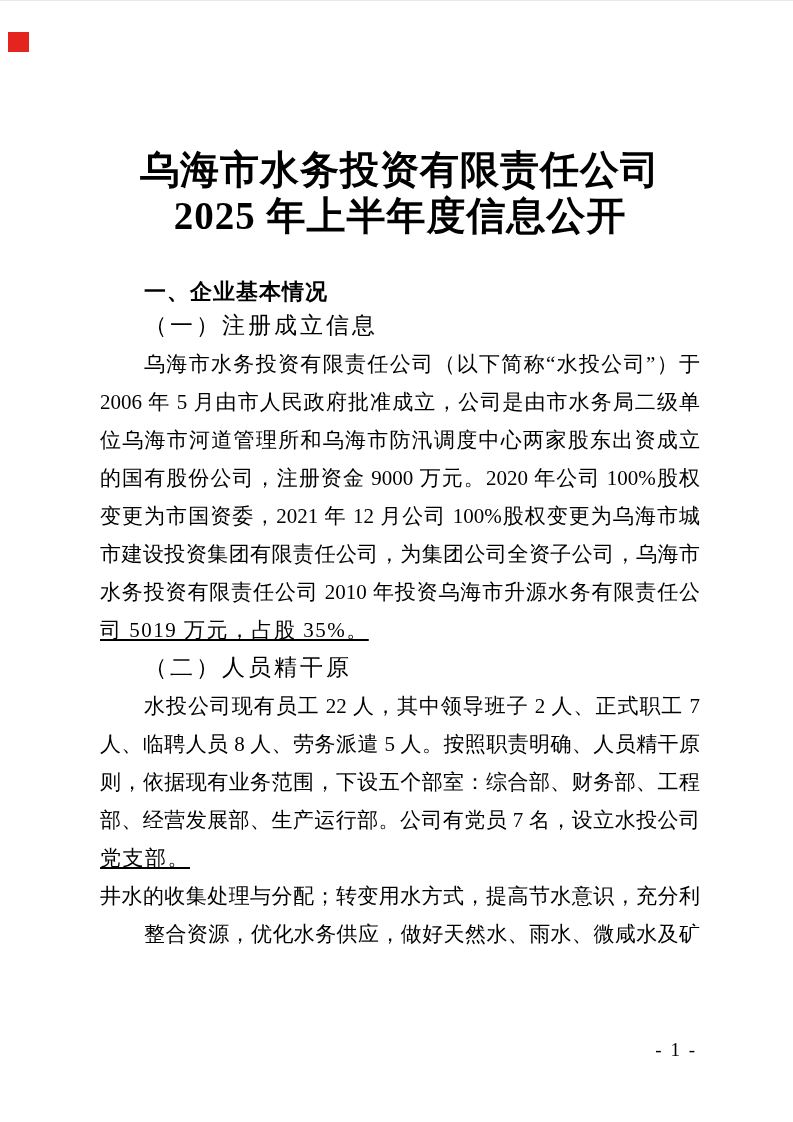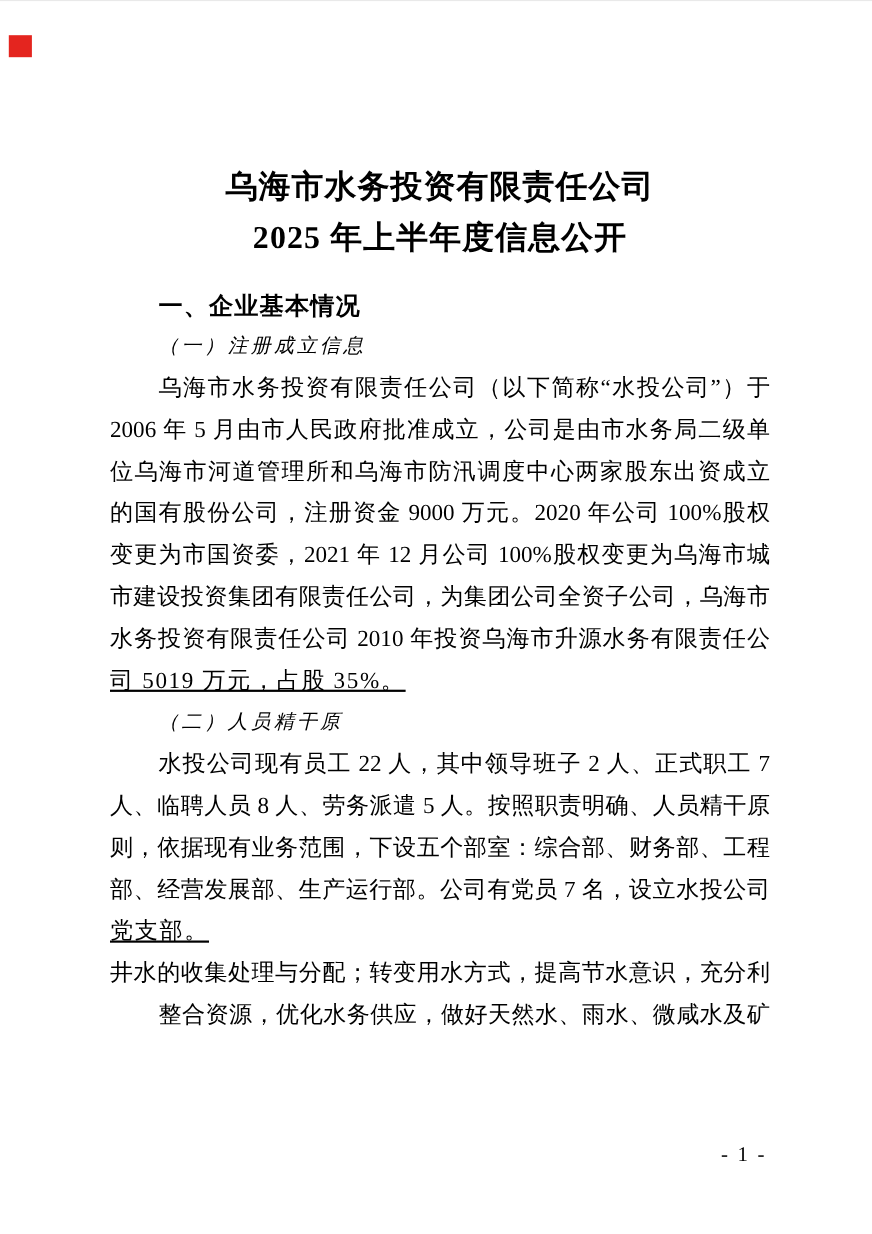--- a/index.html
+++ b/index.html
@@ -21,39 +21,38 @@
     position: absolute; left: 8px; top: 31px;
     width: 21px; height: 20px;
   }
   .content {
     position: absolute; left: 100px; top: 146px;
     width: 600px;
   }
   .doc-title {
     text-align: center;
     font-weight: 700;
-    font-size: 29px;
+    font-size: 39px;
     line-height: 46px;
     letter-spacing: 1px;
     font-family: "Liberation Serif", "DejaVu Serif", serif;
   }
   .h1 {
-    margin-top: 26px;
+    margin-top: 38px;
     padding-left: 44px;
-    font-family: Liberation Mono, monospace;
+    font-family: Liberation Serif, serif;
     font-weight: 700;
     font-size: 22px;
     line-height: 30px;
     letter-spacing: 1px;
     height: 30px;
   }
   .sub {
     padding-left: 44px;
-    font-style: italic;
-    font-size: 18px;
+    font-size: 23px;
     line-height: 38px;
     height: 38px;
     letter-spacing: 3px;
   }
   .line {
     font-size: 21px;
     line-height: 38px;
     height: 38px;
     text-align: justify;
     text-align-last: justify;

